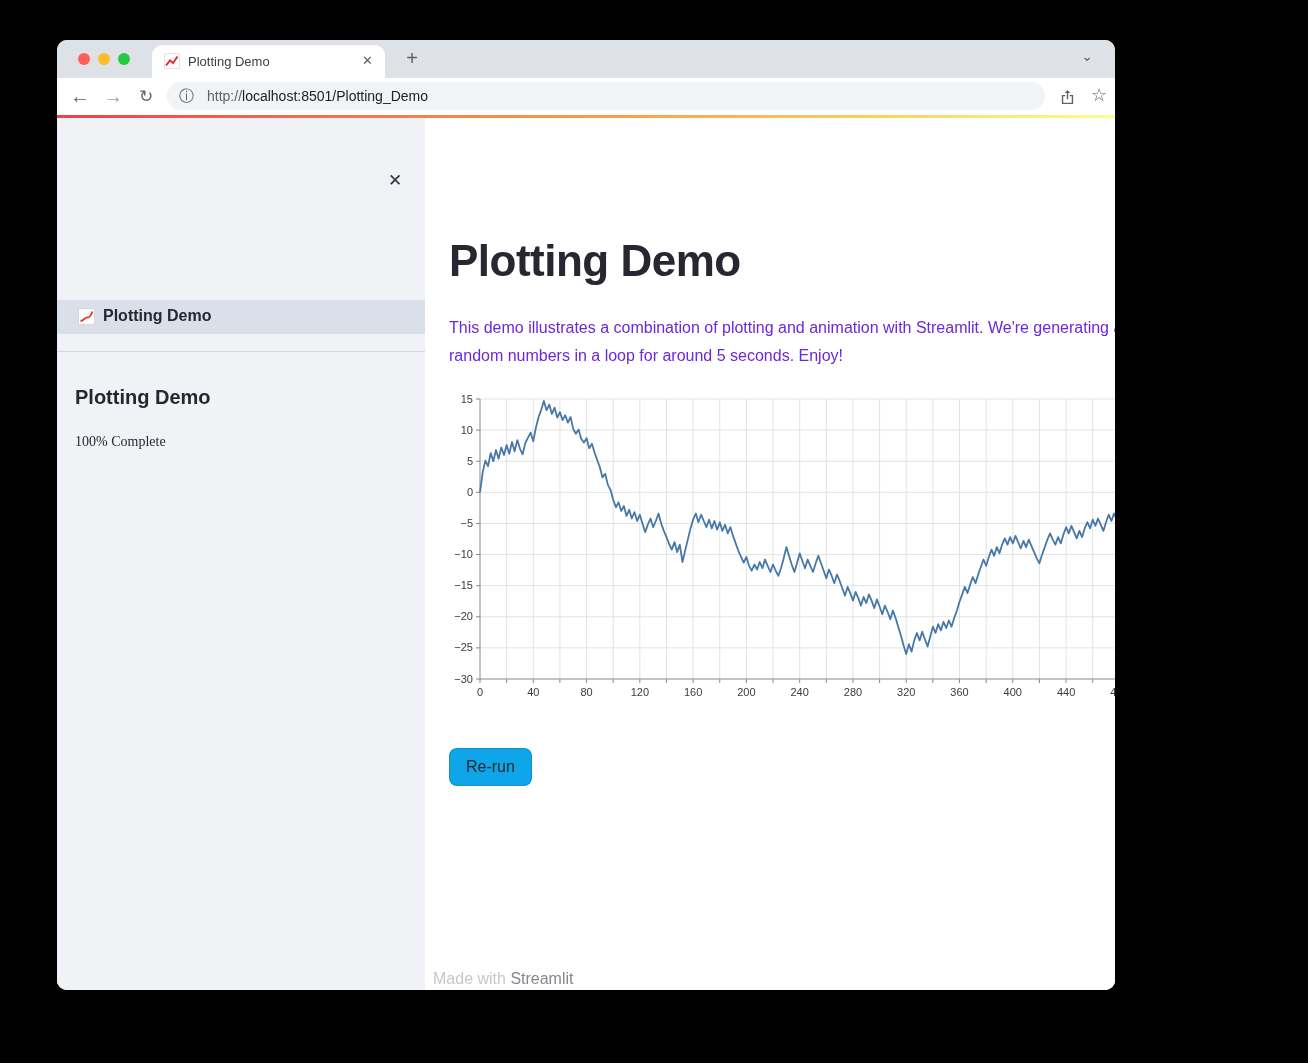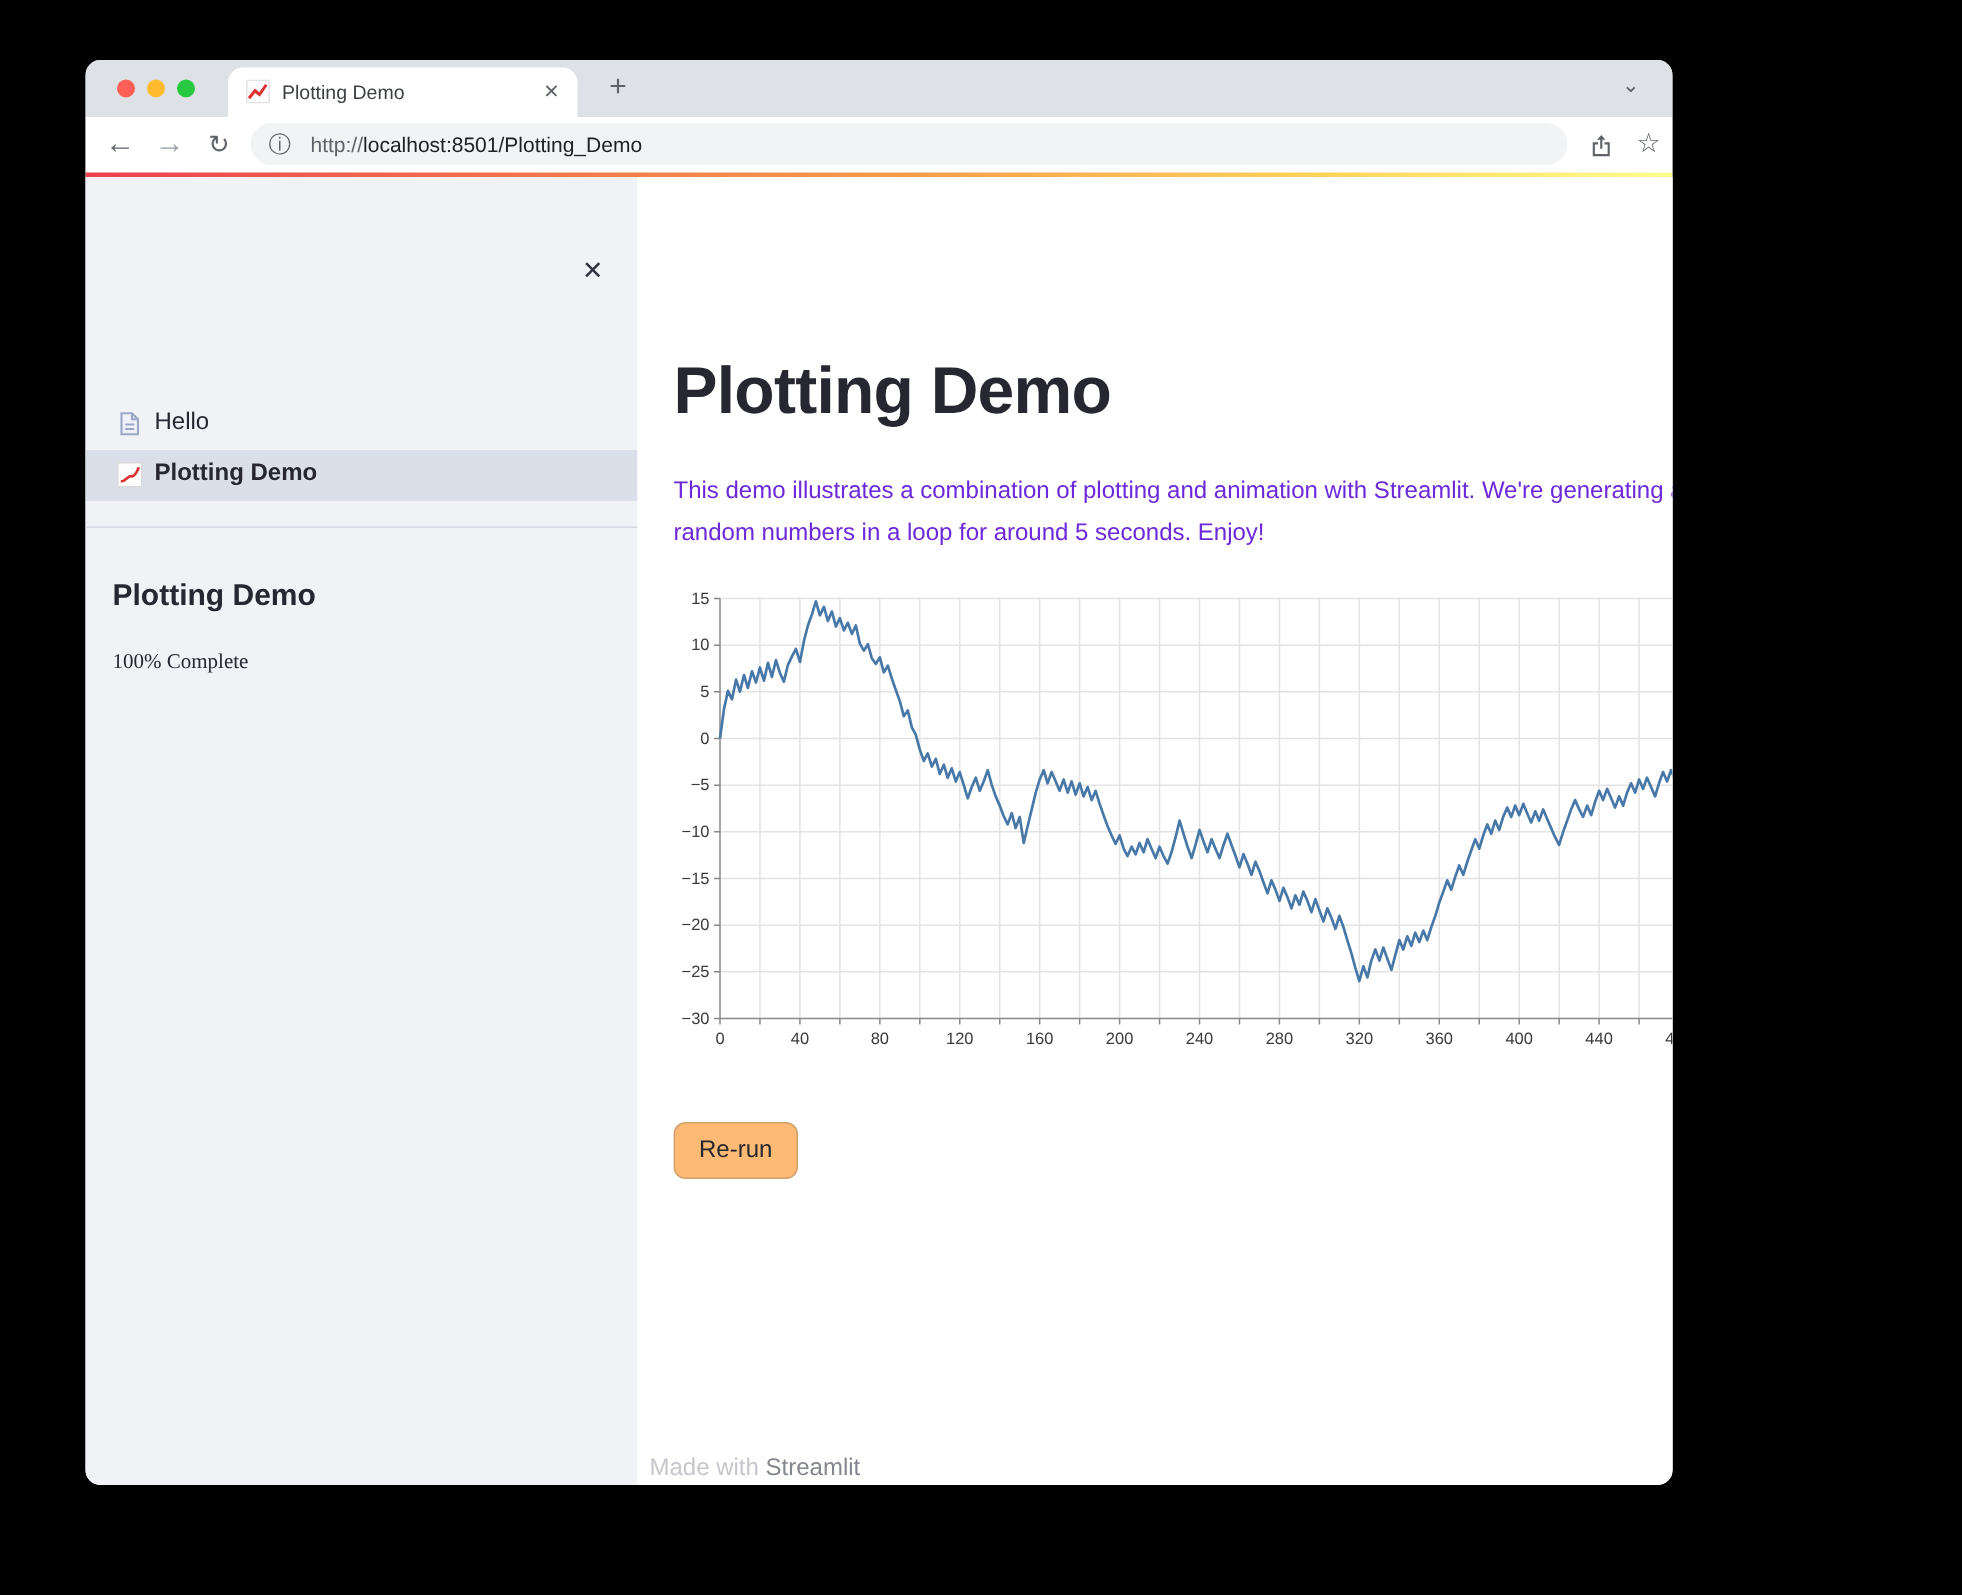--- a/index.html
+++ b/index.html
@@ -52,21 +52,21 @@
 
   .chart-wrap { position:absolute; left:24px; top:272px; width:800px; height:322px; }
   #chart-svg { position:absolute; left:0; top:0; }
   #chart-svg text { font-family:"Liberation Sans", sans-serif; }
   .legend { position:absolute; left:706px; top:9px; height:14px; }
   .legend-line { display:inline-block; width:14px; height:2px; vertical-align:middle; margin-right:5px; margin-bottom:2px; }
   .legend-label { font-size:11px; color:#262730; vertical-align:middle; }
   .chart-menu { position:absolute; left:741px; top:0px; width:34px; height:34px; border-radius:50%; background:#fff; border:1px solid #ebebeb; cursor:pointer; }
   .chart-menu i { display:inline-block; width:4px; height:4px; border-radius:50%; background:#b9b9b9; margin:0 1px; }
 
-  .rerun-btn { position:absolute; left:24px; top:630px; height:38px; padding:0 16px; background:#fdba74;
+  .rerun-btn { position:absolute; left:24px; top:630px; height:38px; padding:0 16px; background:#0ea5e9;
     border:1px solid rgba(49,51,63,0.2); border-radius:8px; font-size:16px; color:#262730; cursor:pointer;
     font-family:"Liberation Sans", sans-serif; }
   .footer { position:absolute; left:8px; top:852px; font-size:16px; }
   .footer-prefix { color:#c6c7cc; }
   .footer-link { color:#85878f; cursor:pointer; }
 </style>
 </head>
 <body>
 
 <div id="window">
@@ -122,29 +122,20 @@
     <span class="tb-ic" style="left:1163px;font-size:16px">⋮</span>
   </div>
 
   <div class="decoration"></div>
 
   <div class="app">
 
     <div class="sidebar">
       <span class="sb-close">✕</span>
 
-      <div class="nav-item" style="top:148px">
-        <svg class="nav-icon" viewBox="0 0 17 17">
-          <path d="M3 1.5h7l4 4v10H3z" fill="#eef1f7" stroke="#9aa7c7" stroke-width="1.4"></path>
-          <path d="M10 1.5v4h4" fill="none" stroke="#9aa7c7" stroke-width="1.4"></path>
-          <line x1="5.5" y1="9" x2="11.5" y2="9" stroke="#9aa7c7" stroke-width="1.3"></line>
-          <line x1="5.5" y1="12" x2="11.5" y2="12" stroke="#9aa7c7" stroke-width="1.3"></line>
-        </svg>
-        <span class="nav-label">Hello</span>
-      </div>
 
       <div class="nav-item selected" style="top:182px">
         <svg class="nav-icon" viewBox="0 0 17 17">
           <rect x="0.5" y="0.5" width="16" height="16" fill="#fdfdfd" stroke="#d8d8d8"></rect>
           <path d="M2.5 13 C6 13 7 9 9.5 9.5 C12 10 13.5 6 14.5 3.5" fill="none" stroke="#e03131" stroke-width="1.8"></path>
         </svg>
         <span class="nav-label">Plotting Demo</span>
       </div>
 
       <div class="sb-divider"></div>

